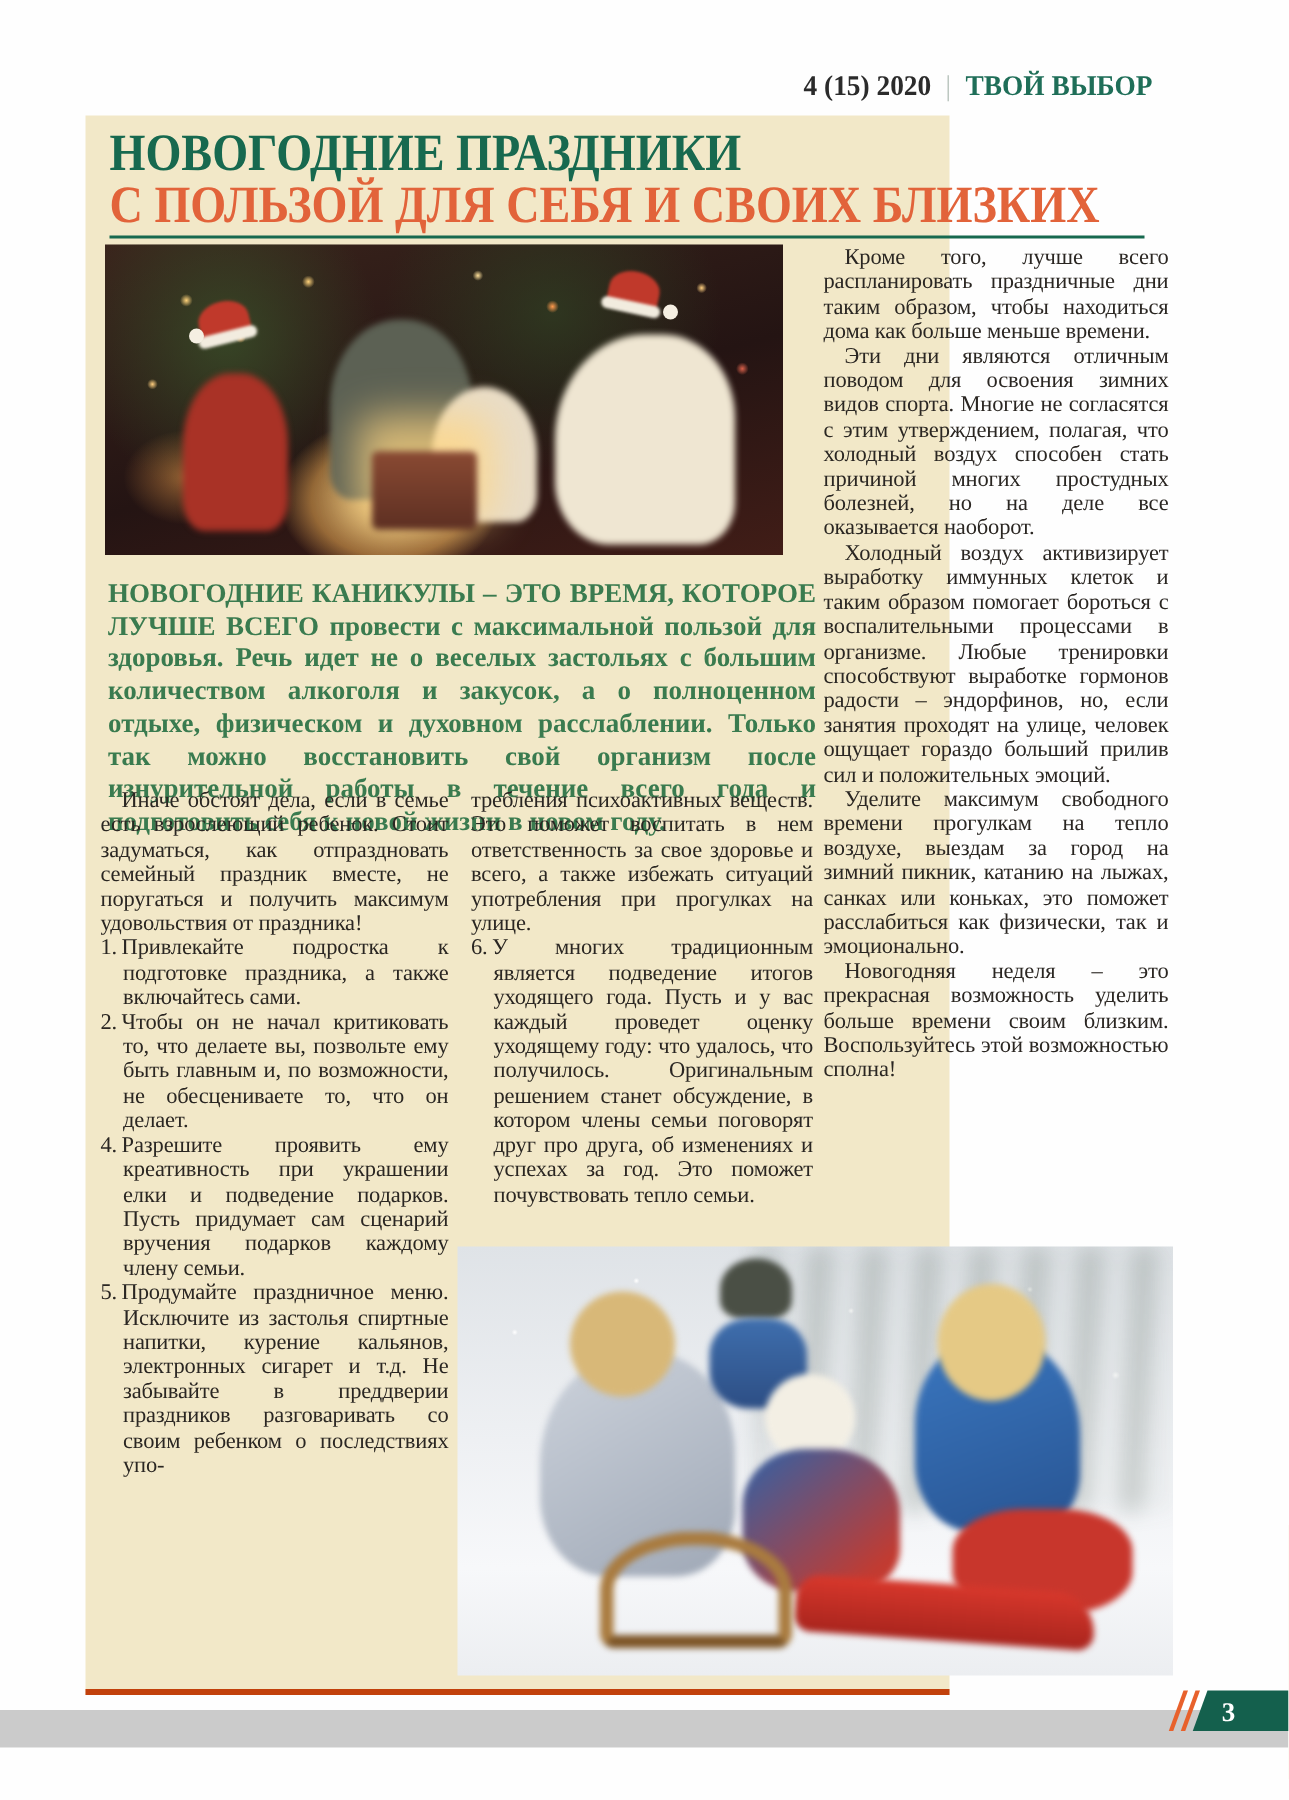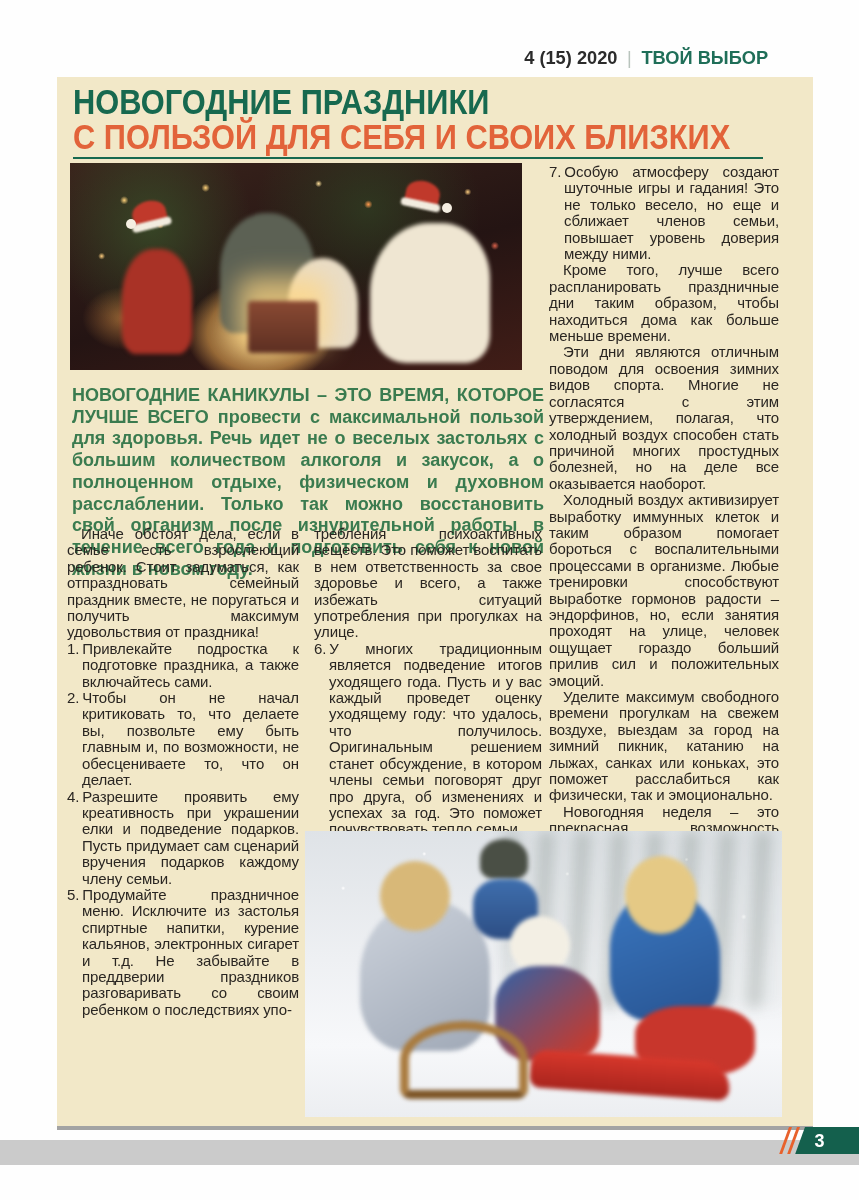--- a/index.html
+++ b/index.html
@@ -1,28 +1,28 @@
 <!DOCTYPE html>
 <html><head>
 <meta charset="utf-8">
 <style>
   html,body{margin:0;padding:0;background:#fff;}
   #page{position:relative;width:859px;height:1200px;background:#fefefe;overflow:hidden;
-        font-family:Liberation Sans, sans-serif;}
+        font-family:Liberation Serif, serif;}
 
   
   .hdr{position:absolute;top:47px;right:91px;display:flex;align-items:baseline;gap:10px;
        font-weight:bold;font-size:19px;transform:scaleX(.96);transform-origin:right;}
   .hdr .issue{color:#2b2b2b;}
   .hdr .sep{color:#b9c4bd;font-weight:normal;}
   .hdr .brand{color:#1f6e58;}
 
   
-  .content{position:absolute;left:57px;top:77px;width:756px;height:1049px;
-           background:#f2e8c8;border-bottom:4px solid #a3a3a3;}
+  .content{position:absolute;left:57px;top:77px;width:576px;height:1049px;
+           background:#f2e8c8;border-bottom:4px solid #c2410c;}
 
   .t1,.t2{position:absolute;left:16px;margin:0;font-size:35px;line-height:35px;font-weight:bold;
           white-space:nowrap;transform:scaleX(.88);transform-origin:left;}
   .t1{top:7px;color:#17694f;}
   .t2{top:42px;color:#e2633a;}
   .rule{position:absolute;left:16px;top:80px;width:690px;height:2px;background:#17694f;}
 
   
   .body-txt{font-size:15px;line-height:16.4px;color:#2a2622;text-align:justify;letter-spacing:-.1px;}
   .col{position:absolute;}
@@ -108,25 +108,24 @@
       <div class="ph-blob" style="left:218px;top:95px;width:70px;height:90px;background:#e9ddc8;border-radius:50% 50% 20% 20%;"></div>
       <div class="ph-blob" style="left:300px;top:60px;width:120px;height:140px;background:#efe6d2;border-radius:50% 40% 20% 30%;"></div>
       <div class="ph-blob" style="left:178px;top:138px;width:70px;height:52px;background:linear-gradient(#8a4a33,#5d2f22);box-shadow:0 -14px 26px 10px rgba(255,214,130,.75);border-radius:4px;"></div>
       <div class="hat" style="left:62px;top:38px;transform:rotate(-14deg);"></div>
       <div class="pom" style="left:56px;top:56px;"></div>
       <div class="hat" style="left:336px;top:18px;transform:rotate(12deg);"></div>
       <div class="pom" style="left:372px;top:40px;"></div>
     </div>
 
     <div class="col col3 body-txt">
-      <p class="p-num"><span class="pn">7.</span><span>Особую атмосферу создают шуточные игры и гадания! Это не только весело, но еще и сближает членов семьи, повышает уровень доверия между ними.</span></p>
       <p class="p-ind">Кроме того, лучше всего распланировать праздничные дни таким образом, чтобы находиться дома как больше меньше времени.</p>
       <p class="p-ind">Эти дни являются отличным поводом для освоения зимних видов спорта. Многие не согласятся с этим утверждением, полагая, что холодный воздух способен стать причиной многих простудных болезней, но на деле все оказывается наоборот.</p>
       <p class="p-ind">Холодный воздух активизирует выработку иммунных клеток и таким образом помогает бороться с воспалительными процессами в организме. Любые тренировки способствуют выработке гормонов радости – эндорфинов, но, если занятия проходят на улице, человек ощущает гораздо больший прилив сил и положительных эмоций.</p>
-      <p class="p-ind">Уделите максимум свободного времени прогулкам на свежем воздухе, выездам за город на зимний пикник, катанию на лыжах, санках или коньках, это поможет расслабиться как физически, так и эмоционально.</p>
+      <p class="p-ind">Уделите максимум свободного времени прогулкам на тепло воздухе, выездам за город на зимний пикник, катанию на лыжах, санках или коньках, это поможет расслабиться как физически, так и эмоционально.</p>
       <p class="p-ind">Новогодняя неделя – это прекрасная возможность уделить больше времени своим близким. Воспользуйтесь этой возможностью сполна!</p>
     </div>
 
     <p class="intro">
       <span class="lead">НОВОГОДНИЕ КАНИКУЛЫ – ЭТО ВРЕМЯ, КОТОРОЕ ЛУЧШЕ ВСЕГО</span>
       <span>провести с максимальной пользой для здоровья. Речь идет не о веселых застольях с большим количеством алкоголя и закусок, а о полноценном отдыхе, физическом и духовном расслаблении. Только так можно восстановить свой организм после изнурительной работы в течение всего года и подготовить себя к новой жизни в новом году.</span>
     </p>
 
     <div class="col col1 body-txt">
       <p class="p-ind">Иначе обстоят дела, если в семье есть взрослеющий ребенок. Стоит задуматься, как отпраздновать семейный праздник вместе, не поругаться и получить максимум удовольствия от праздника!</p>

